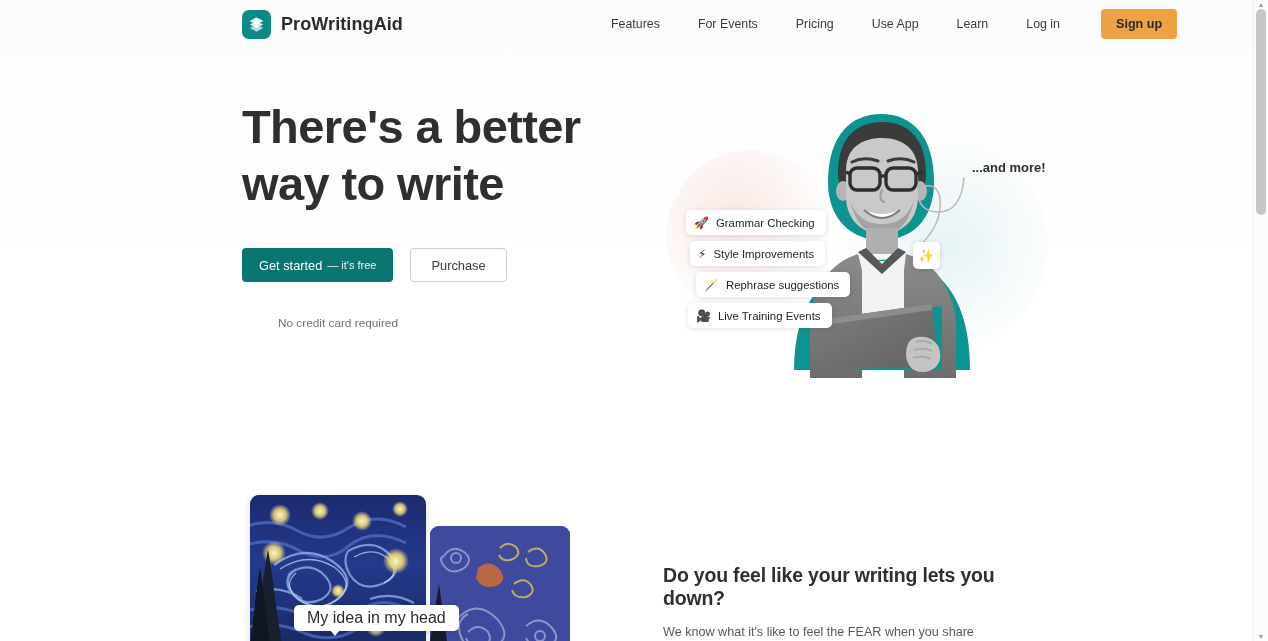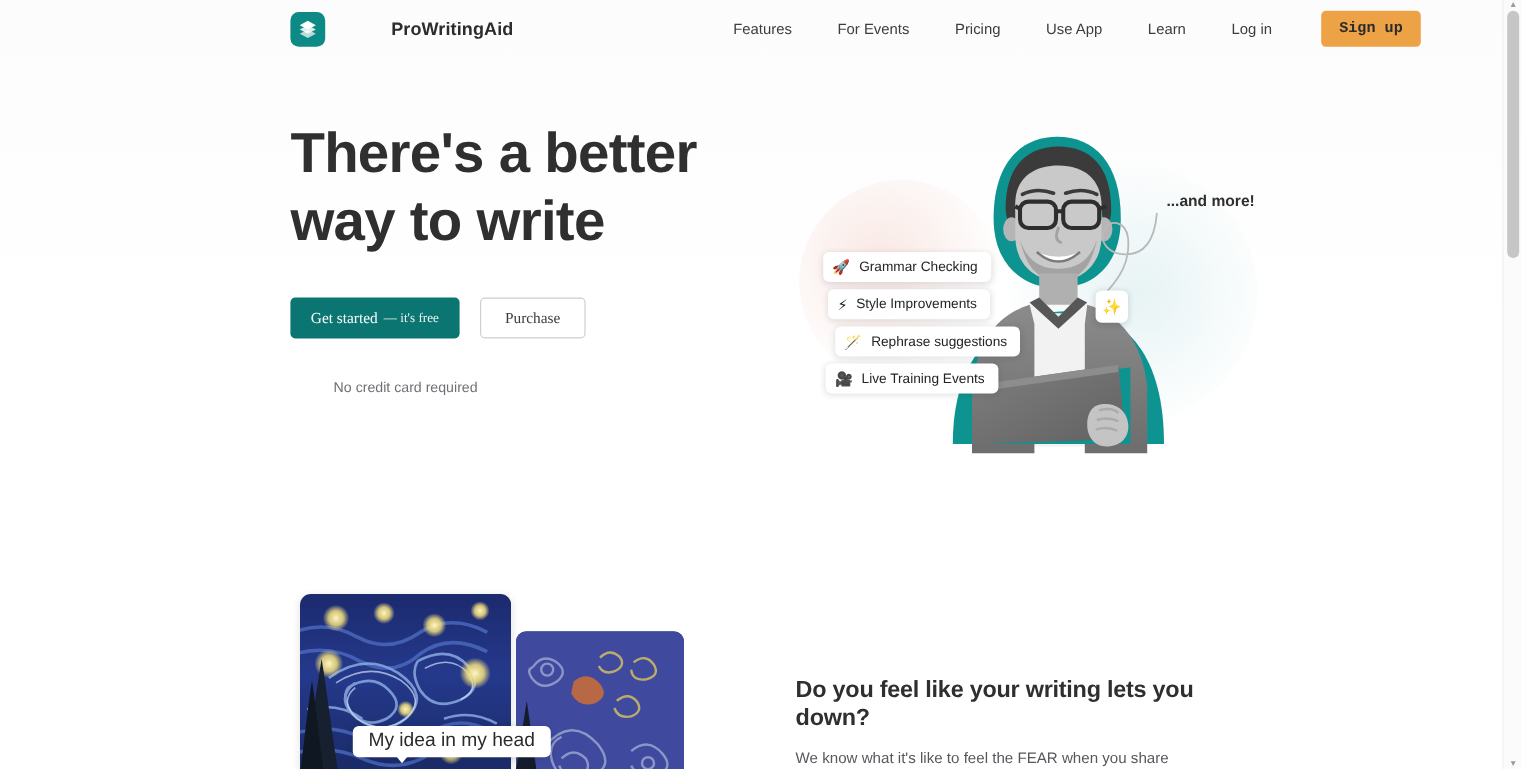--- a/index.html
+++ b/index.html
@@ -55,26 +55,25 @@
     height: 29px;
     border-radius: 7px;
     background: #0d8a85;
     display: flex;
     align-items: center;
     justify-content: center;
     flex: none;
   }
   .brand-mark svg { display: block; }
   .brand-name {
-    font-size: 15px;
+    font-size: 18px;
     font-weight: bold;
     color: #2c2c2c;
     letter-spacing: 0.1px;
     white-space: nowrap;
-    margin-left: 45px;
   }
 
   .nav {
     position: absolute;
     left: 600px;
     top: 11px;
     display: flex;
     align-items: center;
     gap: 16px;
     height: 26px;
@@ -95,21 +94,21 @@
     color: #2b2b2b;
     font-size: 12.6px;
     font-weight: bold;
     border: none;
     border-radius: 4px;
     padding: 0 15px;
     height: 30px;
     line-height: 30px;
     cursor: pointer;
     white-space: nowrap;
-    font-family: Liberation Mono, monospace;
+    font-family: Liberation Sans, sans-serif;
   }
 
   
   .hero {
     position: absolute;
     top: 90px;
     left: 0;
     width: 1252px;
     height: 330px;
   }
@@ -136,21 +135,20 @@
     line-height: 23px;
     color: #55565a;
     width: 330px;
   }
 
   .hero-cta-row {
     margin-top: 36px;
     display: flex;
     align-items: flex-end;
     gap: 17px;
-    font-family: Liberation Serif, serif;
   }
 
   .btn-primary {
     background: #0b7571;
     color: #ffffff;
     border: none;
     border-radius: 4px;
     height: 34px;
     padding: 0 17px;
     font-size: 12.8px;

